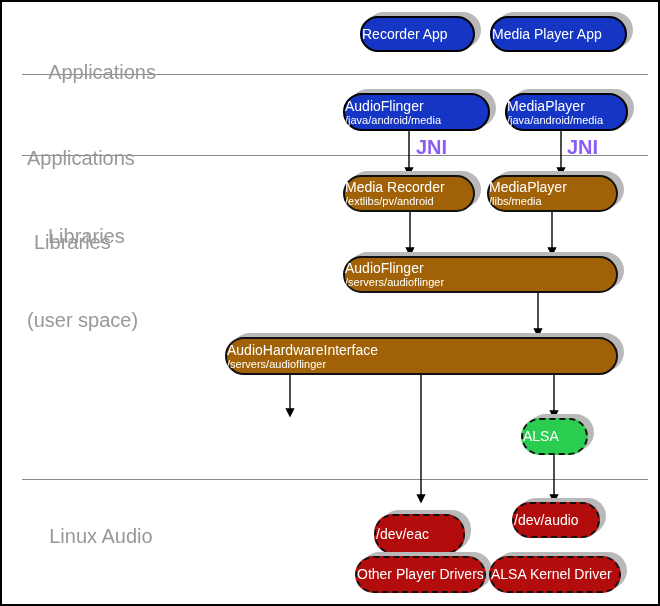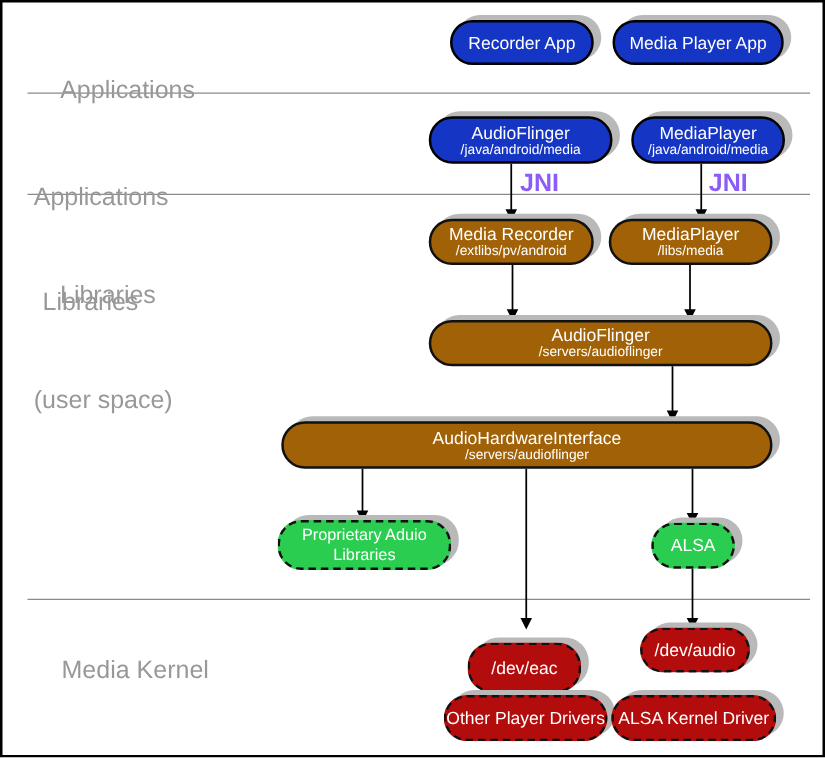--- a/index.html
+++ b/index.html
@@ -22,21 +22,21 @@
     line-height:28px;
     white-space:pre;
   }
   .edges{position:absolute;left:0;top:0;}
   .edge-label{
     position:absolute;
     font-size:20px;font-weight:bold;color:#8b5cf6;
   }
   .node{
     position:absolute;
-    display:flex;flex-direction:column;align-items:center;justify-content:center;
+    display:flex;flex-direction:column;align-items:flex-start;justify-content:center;
     border-radius:19px;
     color:#fff;text-align:center;
     box-sizing:border-box;
     box-shadow:6px -4px 0 0 #b9b9b9;
     line-height:1.15;
   }
   .node .title{font-size:14px;}
   .node .subtitle{font-size:11px;}
   .blue{background:#1535c4;border:2px solid #000;}
   .green{background:#a16207;border:2px solid #111;}
@@ -58,21 +58,21 @@
   </div>
   <div class="section-label" style="left:25px;top:86px">
     <div>Applications</div>
     <div style="padding-left:7px">Libraries</div>
   </div>
   <div class="section-label" style="left:25px;top:164px">
     <div style="padding-left:21px">Libraries</div>
     <div>(user space)</div>
   </div>
   <div class="section-label" style="left:25px;top:492px">
-    <span>Media Kernel</span>
+    <span>Linux Audio</span>
   </div>
 
   <svg class="edges" width="656" height="602">
     <g stroke="#000" stroke-width="1.4" fill="#000">
 
       <line x1="407" y1="129" x2="407" y2="166"></line>
       <polygon points="403.5,166 410.5,166 407,173"></polygon>
 
       <line x1="559" y1="129" x2="559" y2="166"></line>
       <polygon points="555.5,166 562.5,166 559,173"></polygon>
@@ -128,23 +128,20 @@
     <div class="subtitle">/libs/media</div>
   </div>
   <div class="node green" style="left:341px;top:254px;width:275px;height:37px">
     <div class="title">AudioFlinger</div>
     <div class="subtitle">/servers/audioflinger</div>
   </div>
   <div class="node green" style="left:223px;top:335px;width:393px;height:38px">
     <div class="title">AudioHardwareInterface</div>
     <div class="subtitle">/servers/audioflinger</div>
   </div>
-  <div class="node green-dashed" style="left:220px;top:414px;width:139px;height:40px">
-    <div class="wrap2">Proprietary Aduio Libraries</div>
-  </div>
   <div class="node green-dashed" style="left:519px;top:416px;width:67px;height:37px">
     <div class="title">ALSA</div>
   </div>
 
   <div class="node red-dashed" style="left:372px;top:512px;width:91px;height:40px">
     <div class="title">/dev/eac</div>
   </div>
   <div class="node red-dashed" style="left:510px;top:500px;width:88px;height:36px">
     <div class="title">/dev/audio</div>
   </div>

